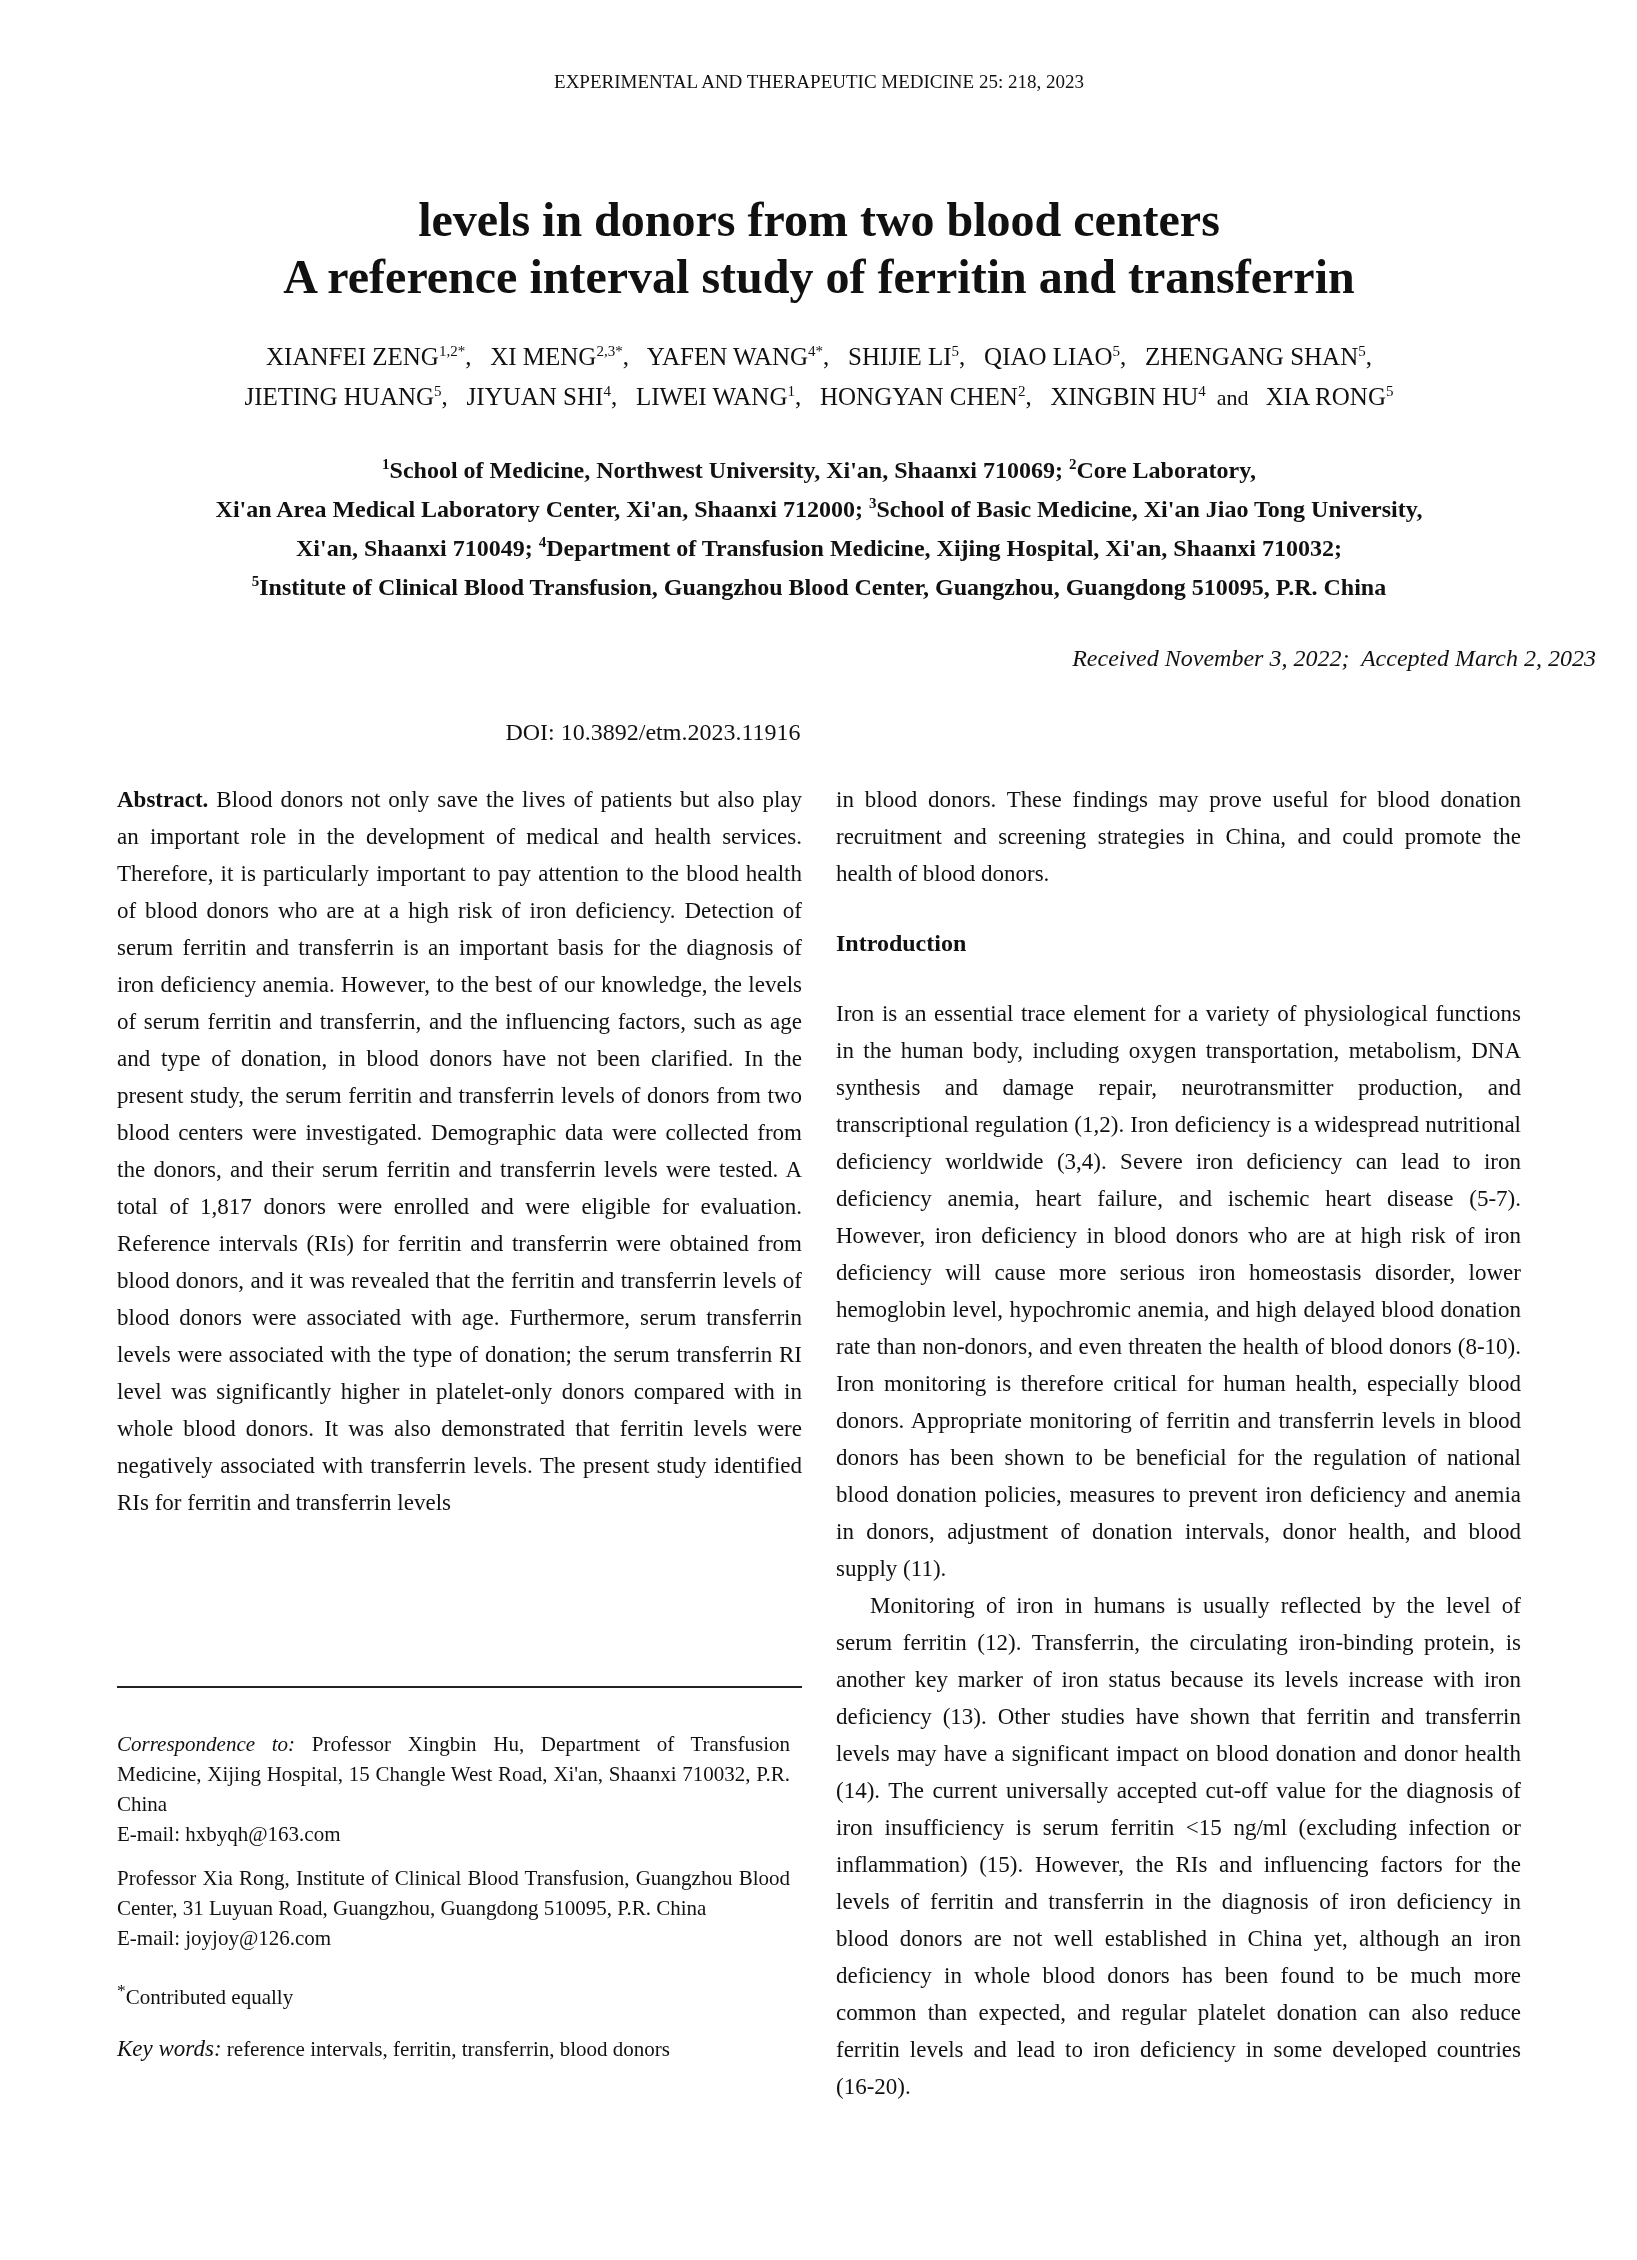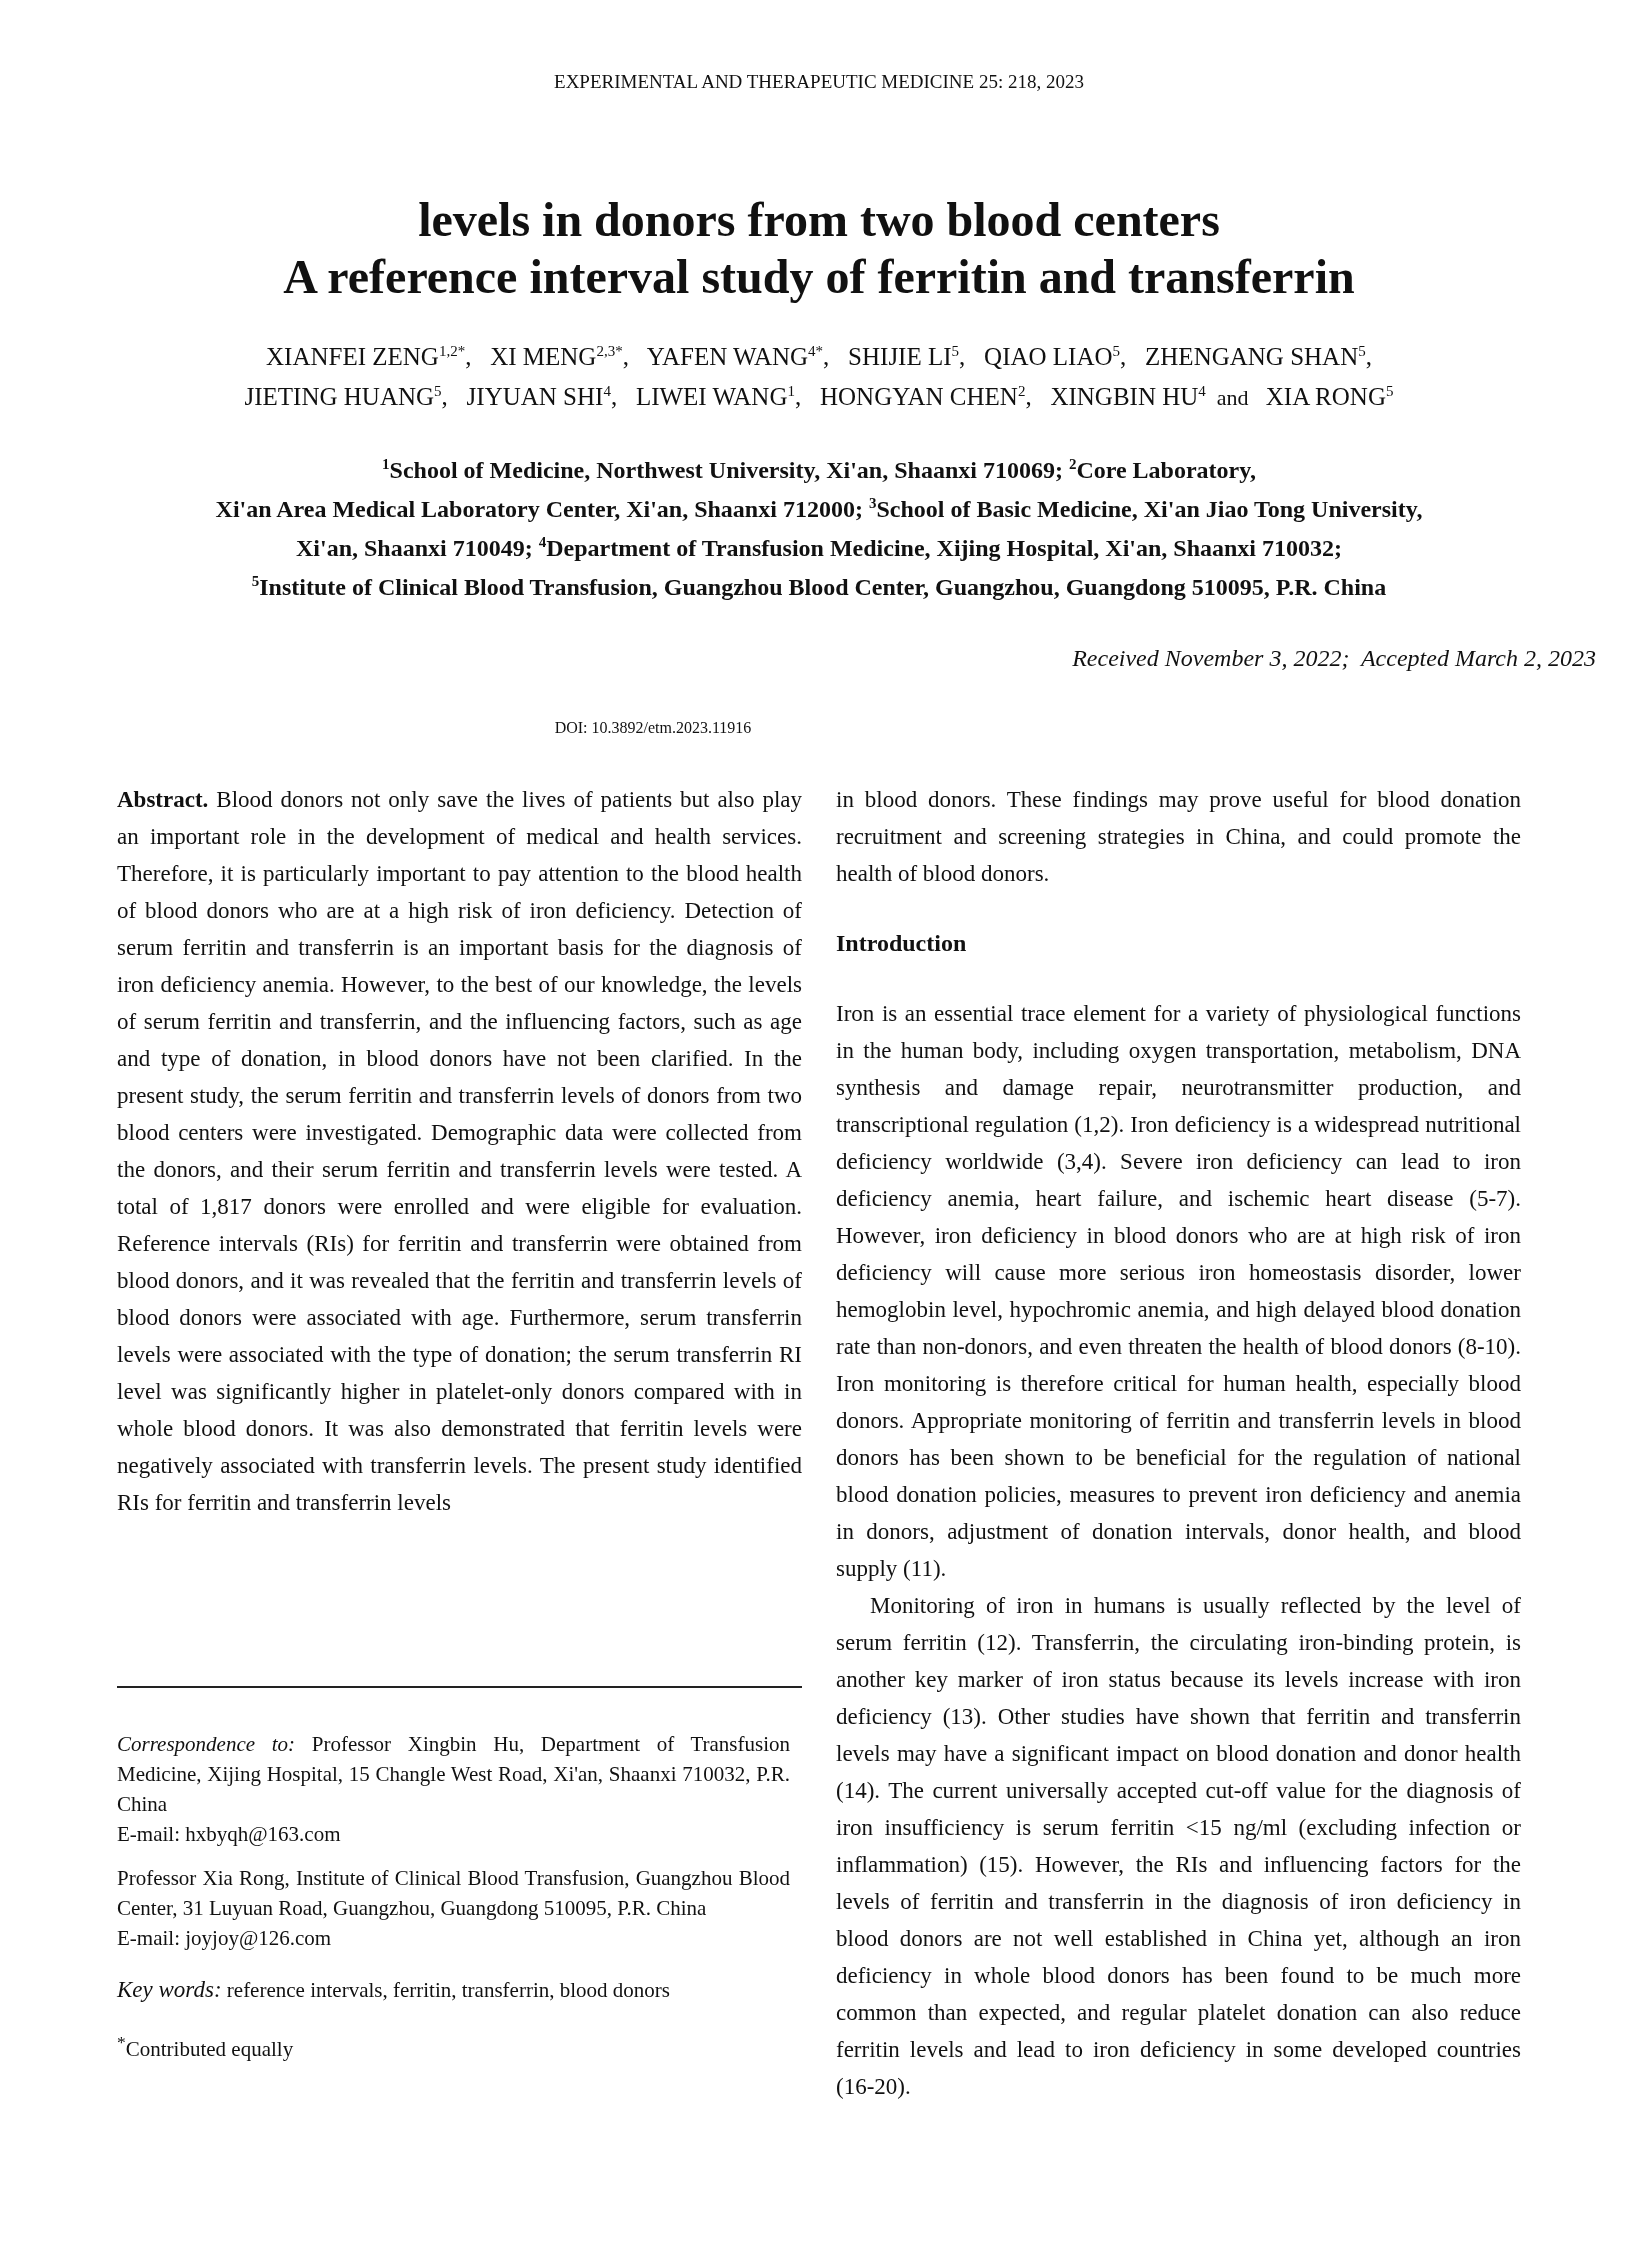--- a/index.html
+++ b/index.html
@@ -24,21 +24,21 @@
     position: absolute; top: 451px; left: 109px; width: 1420px; text-align: center;
     font-size: 24px; line-height: 39px; font-weight: bold;
   }
   .received {
     position: absolute; top: 645px; left: 0; width: 1596px; text-align: right;
     font-size: 24px;
     font-style: italic;
   }
   .doi {
     position: absolute; top: 719px; left: 0; width: 1306px; text-align: center;
-    font-size: 16px;
+    font-size: 24px;
   }
   .col {
     position: absolute; width: 685px; font-size: 23px; line-height: 37px;
     text-align: justify; text-justify: inter-word; hyphens: none;
   }
   .col p { margin: 0; }
   .col-left { top: 781px; left: 117px; }
   .col-right { top: 781px; left: 836px; }
   .abs-label { font-weight: bold; }
   .section-head {
@@ -116,24 +116,24 @@
 <div class="footnotes">
   <p>
     <span class="it">Correspondence to:</span><span> Professor Xingbin Hu, Department of Transfusion Medicine, Xijing Hospital, 15 Changle West Road, Xi'an, Shaanxi 710032, P.R. China</span>
     <span class="email">E-mail: hxbyqh@163.com</span>
   </p>
   <p>
     <span>Professor Xia Rong, Institute of Clinical Blood Transfusion, Guangzhou Blood Center, 31 Luyuan Road, Guangzhou, Guangdong 510095, P.R. China</span>
     <span class="email">E-mail: joyjoy@126.com</span>
   </p>
   <p class="footnote-gap">
-    <span class="it" style="font-size:23px">Key words:</span><span> reference intervals, ferritin, transferrin, blood donors</span>
+    <sup>*</sup><span>Contributed equally</span>
   </p>
   <p class="footnote-gap">
-    <sup>*</sup><span>Contributed equally</span>
+    <span class="it" style="font-size:23px">Key words:</span><span> reference intervals, ferritin, transferrin, blood donors</span>
   </p>
 </div>
 
 <div class="col col-right">
   <p>in blood donors. These findings may prove useful for blood donation recruitment and screening strategies in China, and could promote the health of blood donors.</p>
   <p class="section-head">Introduction</p>
   <p>Iron is an essential trace element for a variety of physiological functions in the human body, including oxygen transportation, metabolism, DNA synthesis and damage repair, neurotransmitter production, and transcriptional regulation (1,2). Iron deficiency is a widespread nutritional deficiency worldwide (3,4). Severe iron deficiency can lead to iron deficiency anemia, heart failure, and ischemic heart disease (5-7). However, iron deficiency in blood donors who are at high risk of iron deficiency will cause more serious iron homeostasis disorder, lower hemoglobin level, hypochromic anemia, and high delayed blood donation rate than non-donors, and even threaten the health of blood donors (8-10). Iron monitoring is therefore critical for human health, especially blood donors. Appropriate monitoring of ferritin and transferrin levels in blood donors has been shown to be beneficial for the regulation of national blood donation policies, measures to prevent iron deficiency and anemia in donors, adjustment of donation intervals, donor health, and blood supply (11).</p>
   <p class="indent">Monitoring of iron in humans is usually reflected by the level of serum ferritin (12). Transferrin, the circulating iron-binding protein, is another key marker of iron status because its levels increase with iron deficiency (13). Other studies have shown that ferritin and transferrin levels may have a significant impact on blood donation and donor health (14). The current universally accepted cut-off value for the diagnosis of iron insufficiency is serum ferritin &lt;15 ng/ml (excluding infection or inflammation) (15). However, the RIs and influencing factors for the levels of ferritin and transferrin in the diagnosis of iron deficiency in blood donors are not well established in China yet, although an iron deficiency in whole blood donors has been found to be much more common than expected, and regular platelet donation can also reduce ferritin levels and lead to iron deficiency in some developed countries (16-20).</p>
 </div>
 

